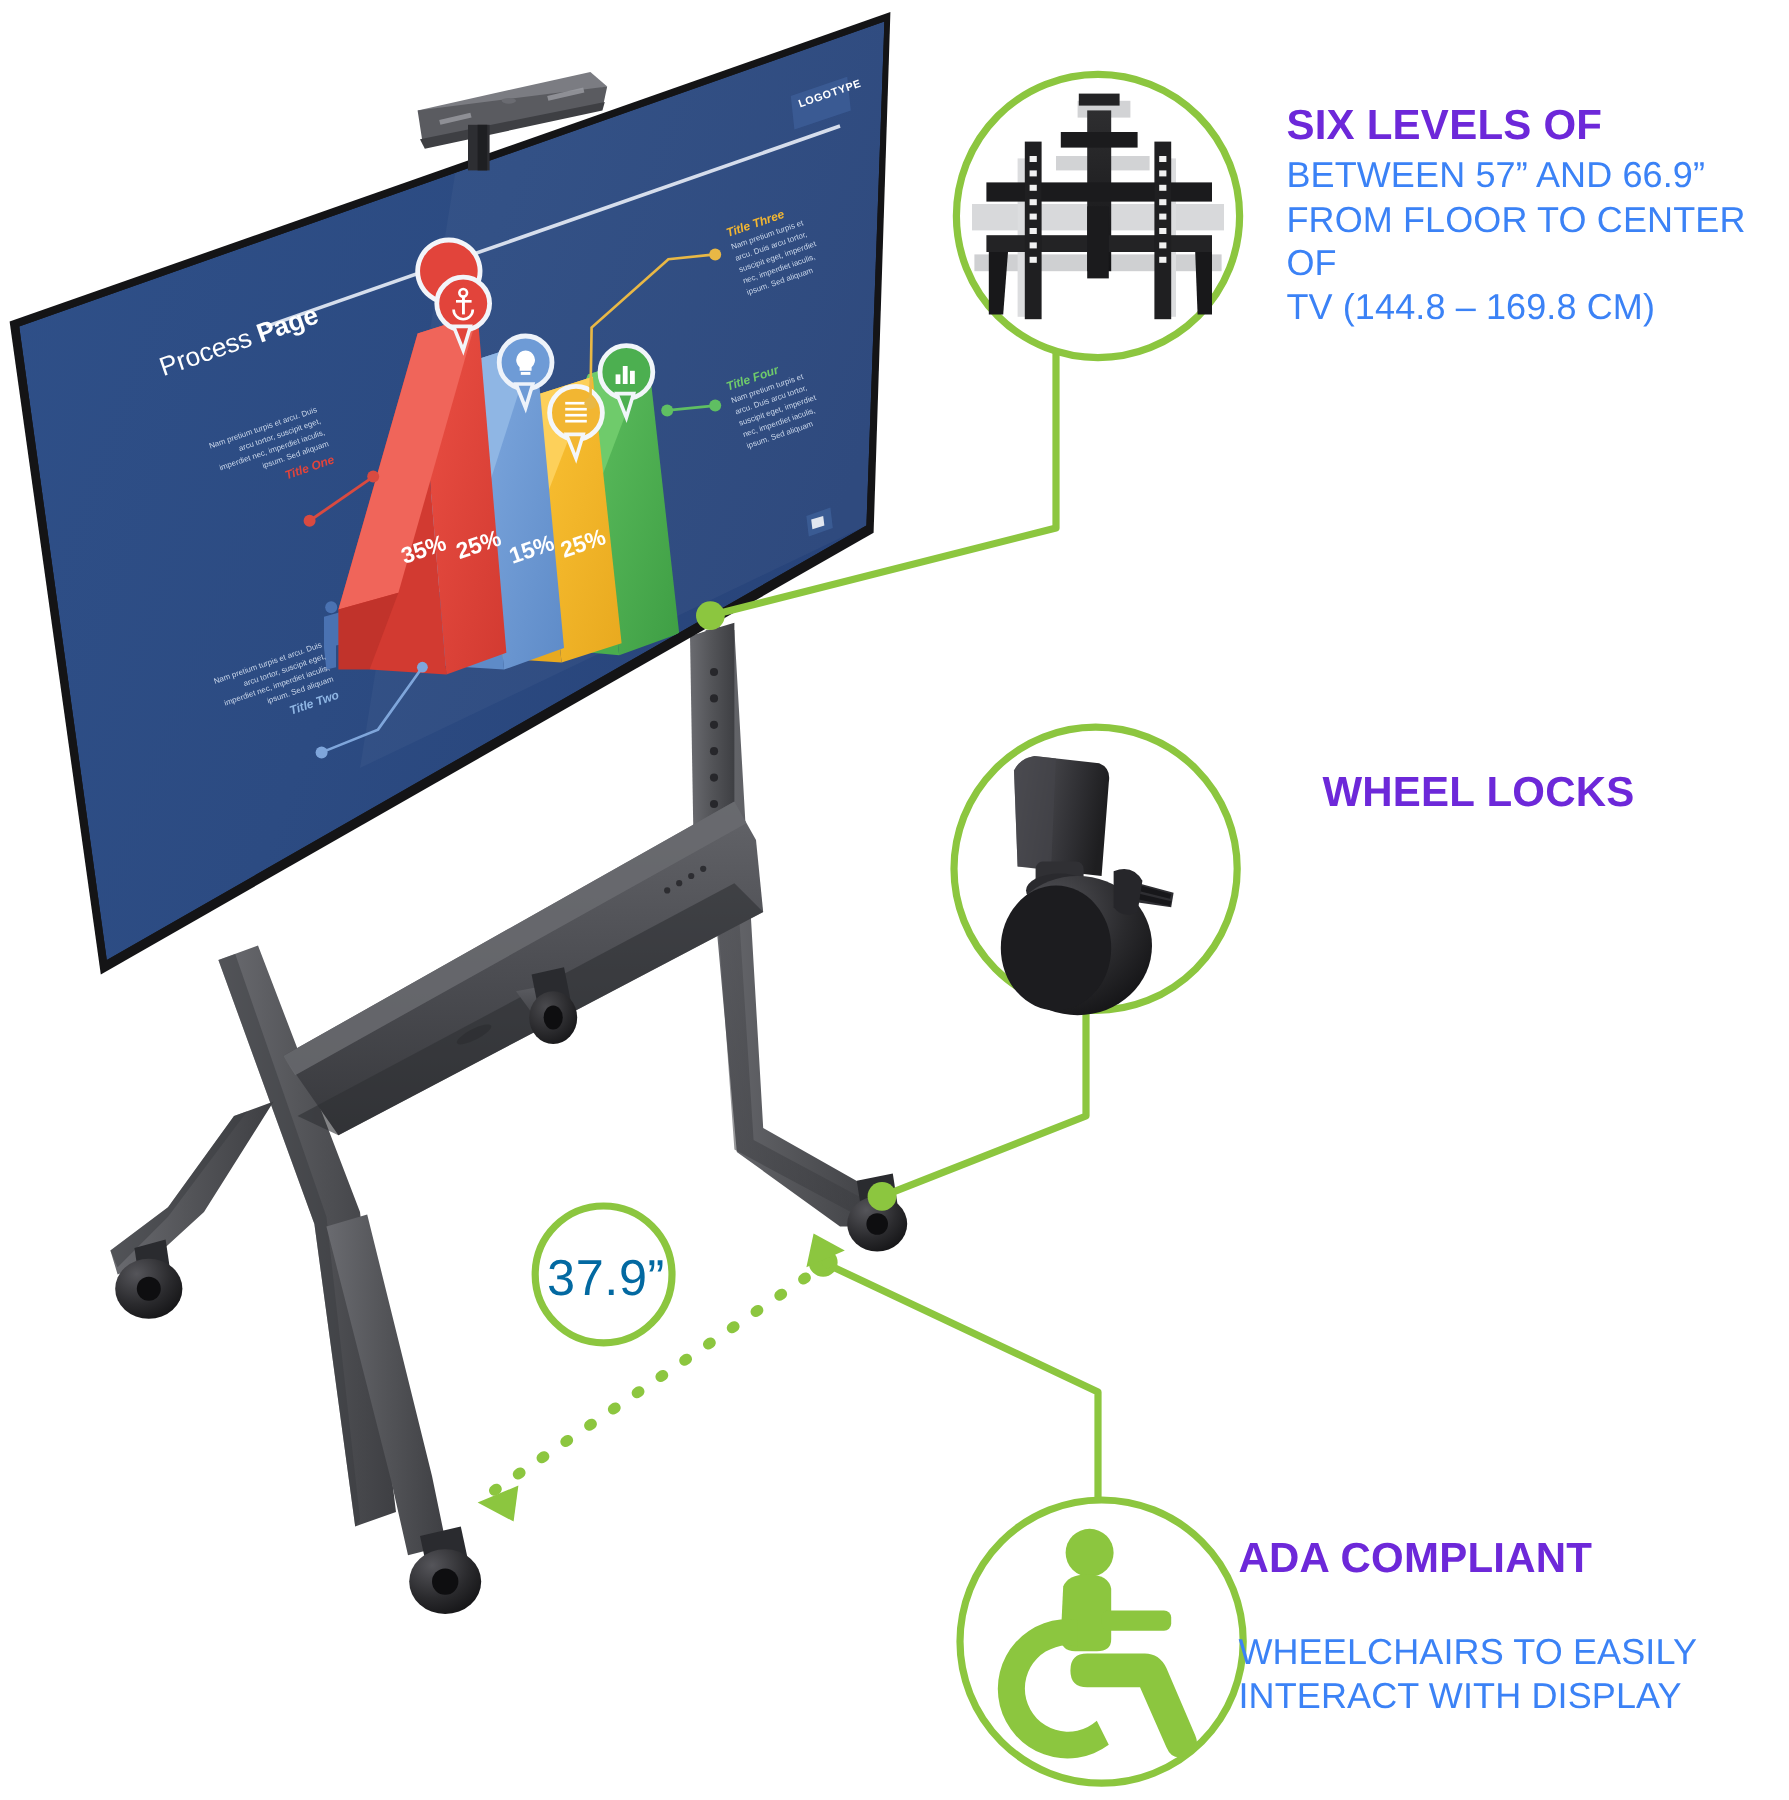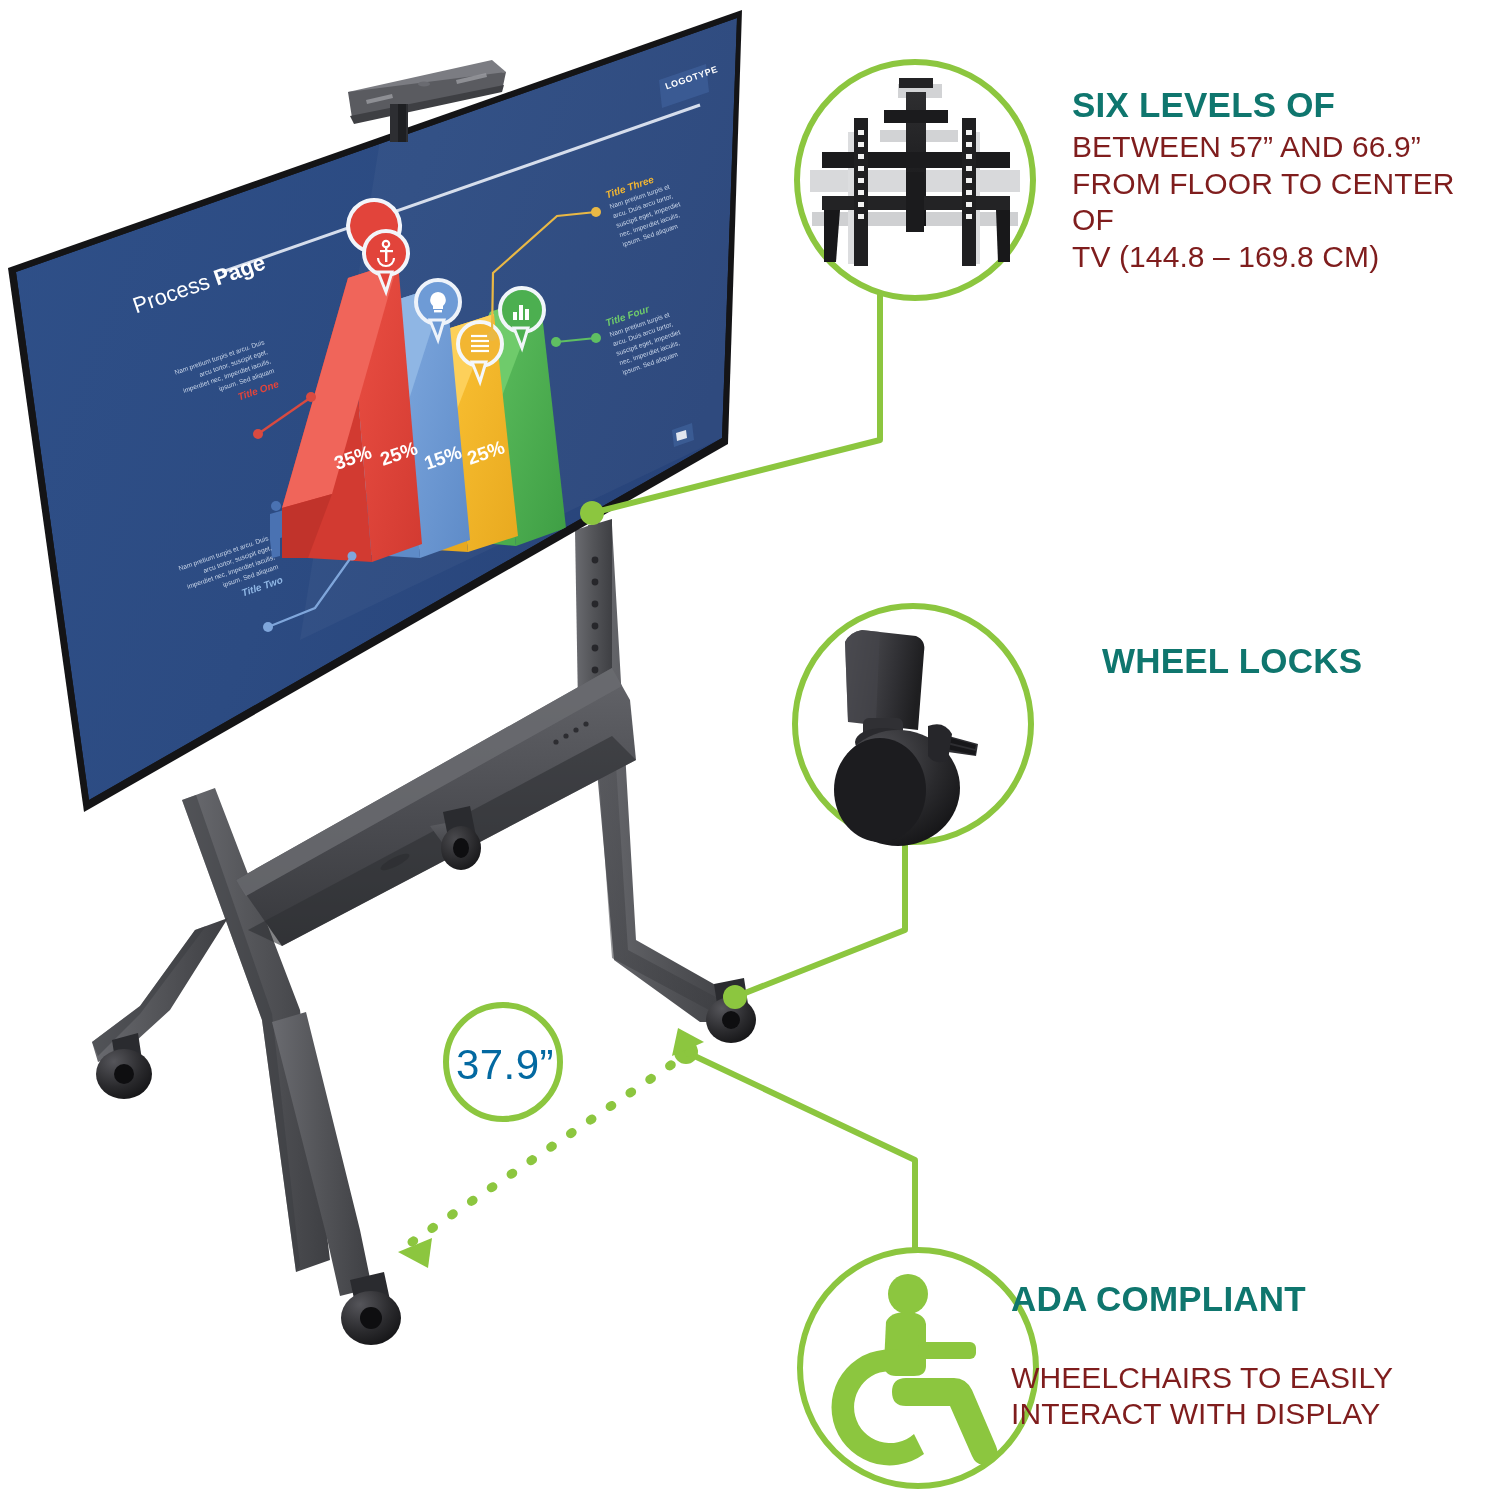--- a/index.html
+++ b/index.html
@@ -25,41 +25,41 @@
     width: 1491px;
     height: 1500px;
   }
 
   
   .callout-text {
     position: absolute;
     width: 400px;
   }
   .callout-title {
-    color: #0f766e;
+    color: #6d28d9;
     font-size: 35px;
     font-weight: bold;
     line-height: 1.18;
     letter-spacing: 0.2px;
     margin: 0 0 4px 0;
     text-transform: uppercase;
   }
   .callout-body {
-    color: #7f1d1d;
+    color: #3b82f6;
     font-size: 30px;
     font-weight: normal;
     line-height: 1.22;
     letter-spacing: 0.1px;
     margin: 0;
     text-transform: uppercase;
   }
 
   #callout-1-text { left: 1072px; top: 84px; width: 410px; }
   #callout-2-text { left: 1078px; top: 640px; width: 400px; margin-left: 24px; }
-  #callout-3-text { left: 1011px; top: 1278px; width: 400px; }
+  #callout-3-text { left: 1032px; top: 1278px; width: 400px; }
 
   
   .dim-label {
     position: absolute;
     left: 440px;
     top: 1020px;
     width: 130px;
     height: 90px;
     display: flex;
     align-items: center;

